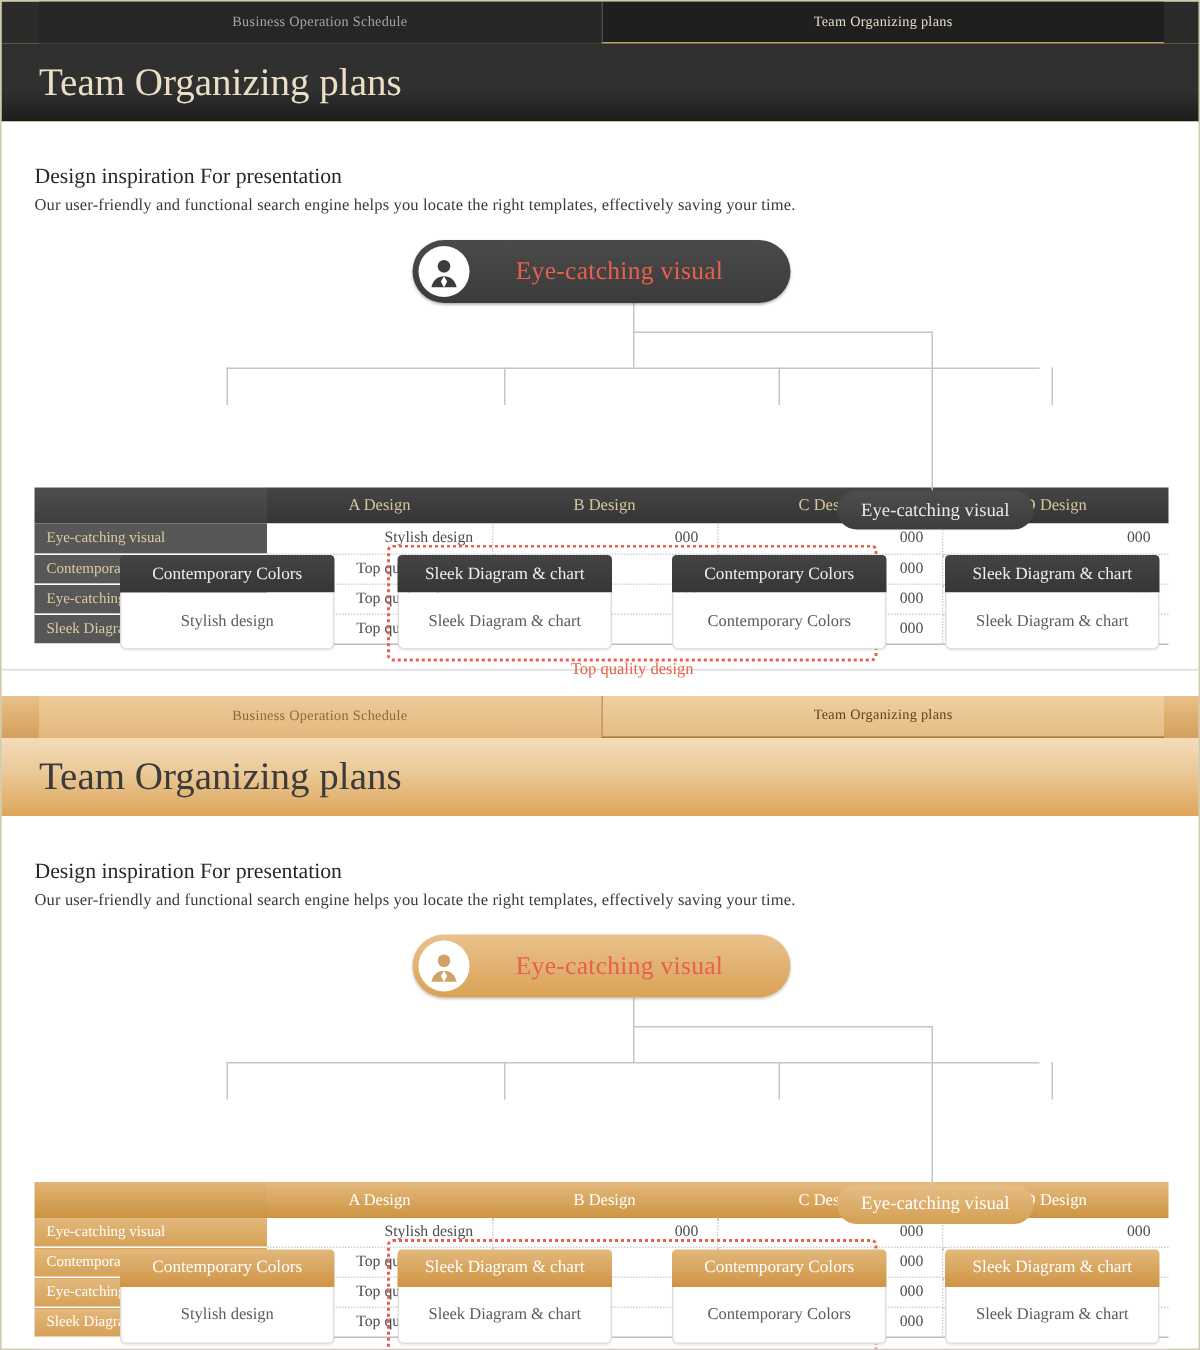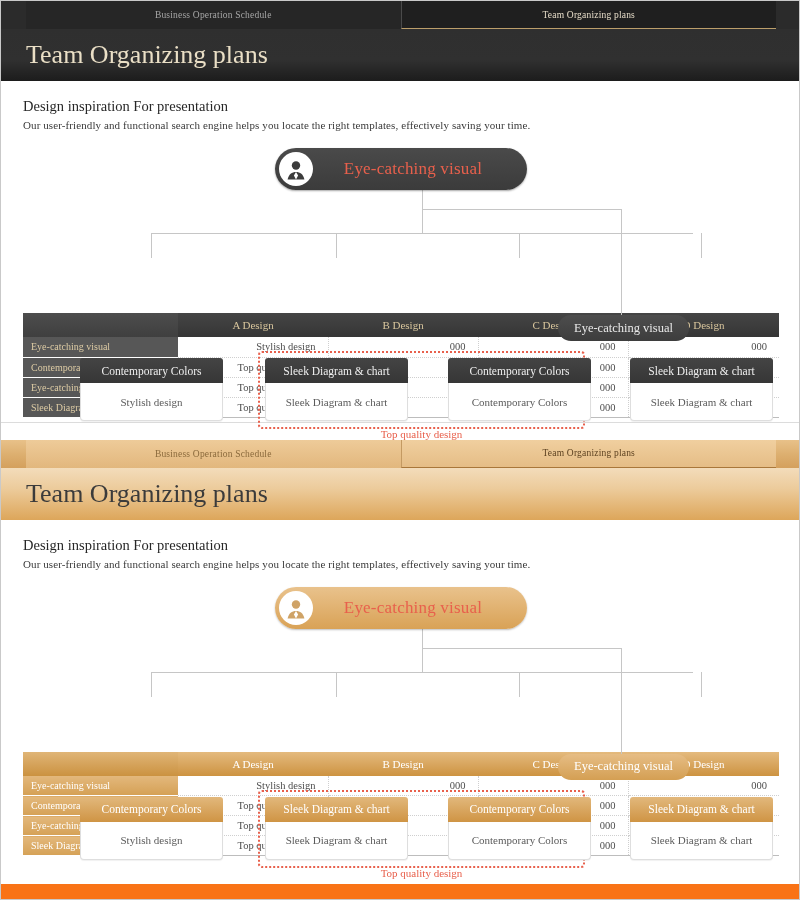--- a/index.html
+++ b/index.html
@@ -5,21 +5,21 @@
   * { box-sizing: border-box; margin: 0; padding: 0; }
   html, body {
     width: 800px; height: 900px;
     background: #ffffff;
     font-family: "Liberation Serif", serif;
     overflow: hidden;
   }
   .page {
     width: 800px; height: 900px;
     border: 1px solid #c9c9c9;
-    background: #f97316;
+    background: #fde047;
     position: relative;
     overflow: hidden;
   }
 
   
   .section { position: relative; width: 800px; }
 
   
   .tabbar {
     position: relative;
@@ -63,21 +63,21 @@
     background: linear-gradient(to bottom,#2f2f2f 0%,#303030 60%,#1c1c1c 100%);
   }
   .titleband.gold {
     background: linear-gradient(to bottom,#f3dcba 0%,#eccb9b 40%,#dda65a 100%);
   }
   .titleband .ttext { font-size: 26px; font-weight: normal; }
   .titleband.dark .ttext { color: #eadfc6; }
   .titleband.gold .ttext { color: #3b3b3b; }
 
   
-  .bodywrap { background: #fff; padding: 4px 22px; }
+  .bodywrap { background: #fff; padding: 16px 22px; }
   .subhead { font-size: 14.5px; color: #272727; padding-top: 13px; }
   .subtext { font-size: 11px; color: #3a3a3a; padding-top: 4px; letter-spacing: .1px; }
 
   
   .diagram { position: relative; height: 170px; margin-top: 8px; }
 
   .topnode {
     position: absolute; left: 252px; top: 9px;
     width: 252px; height: 42px;
     border-radius: 21px;

